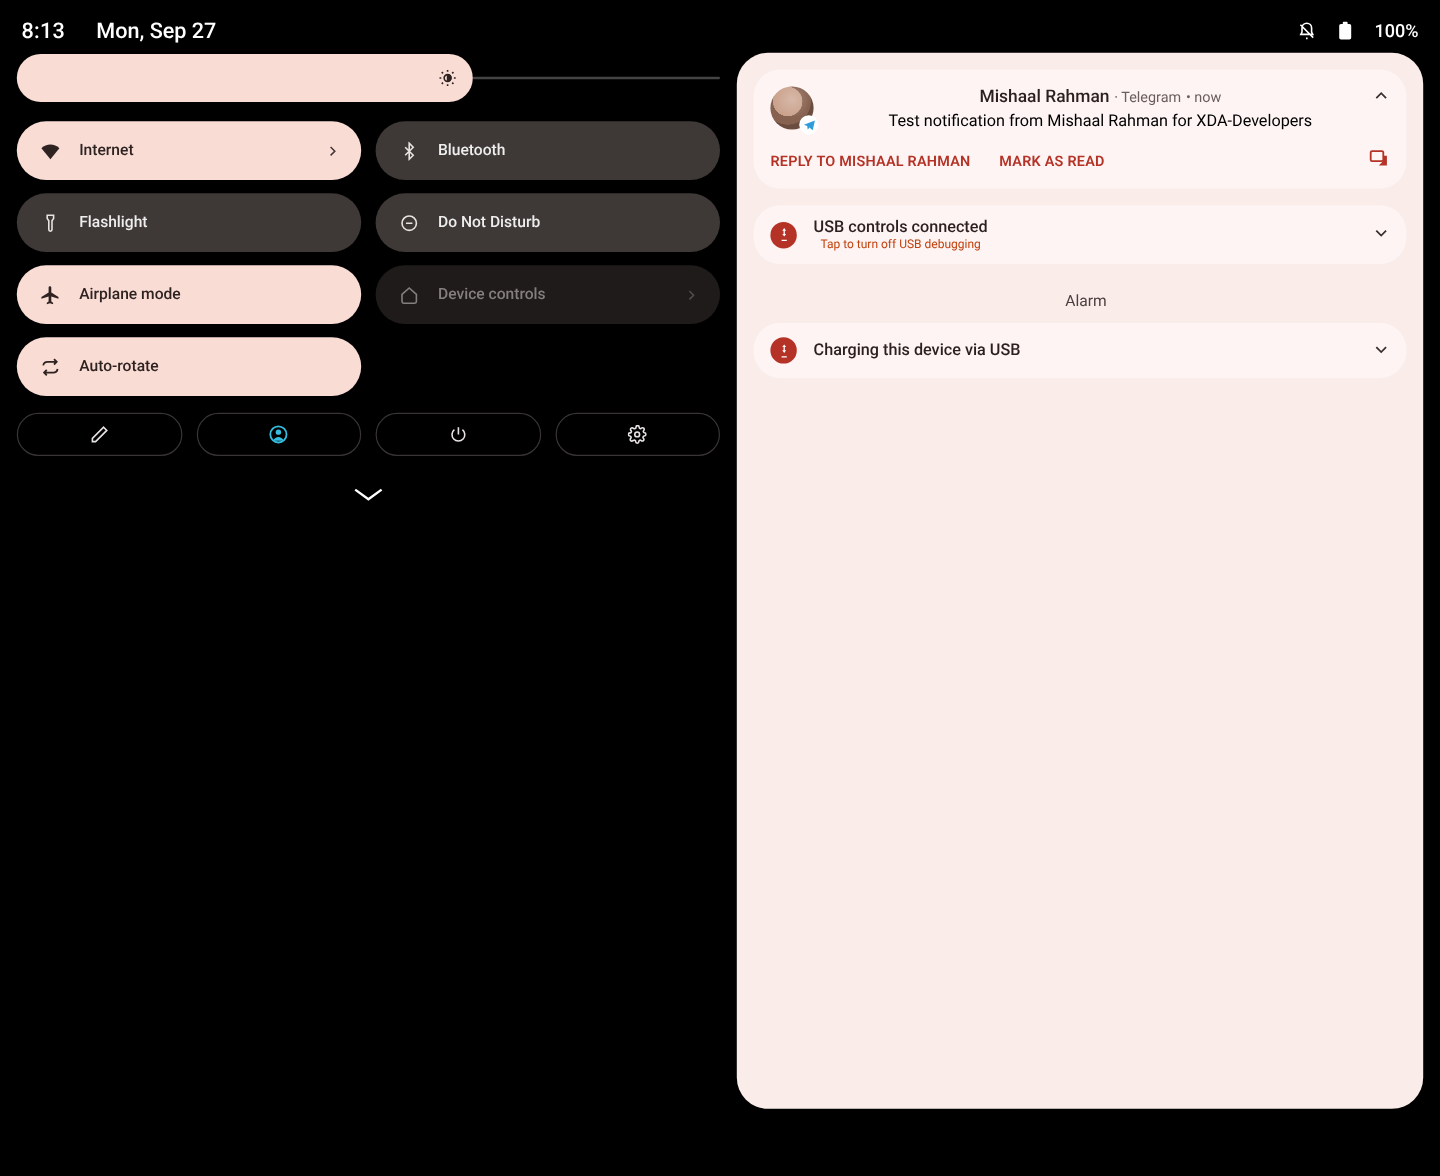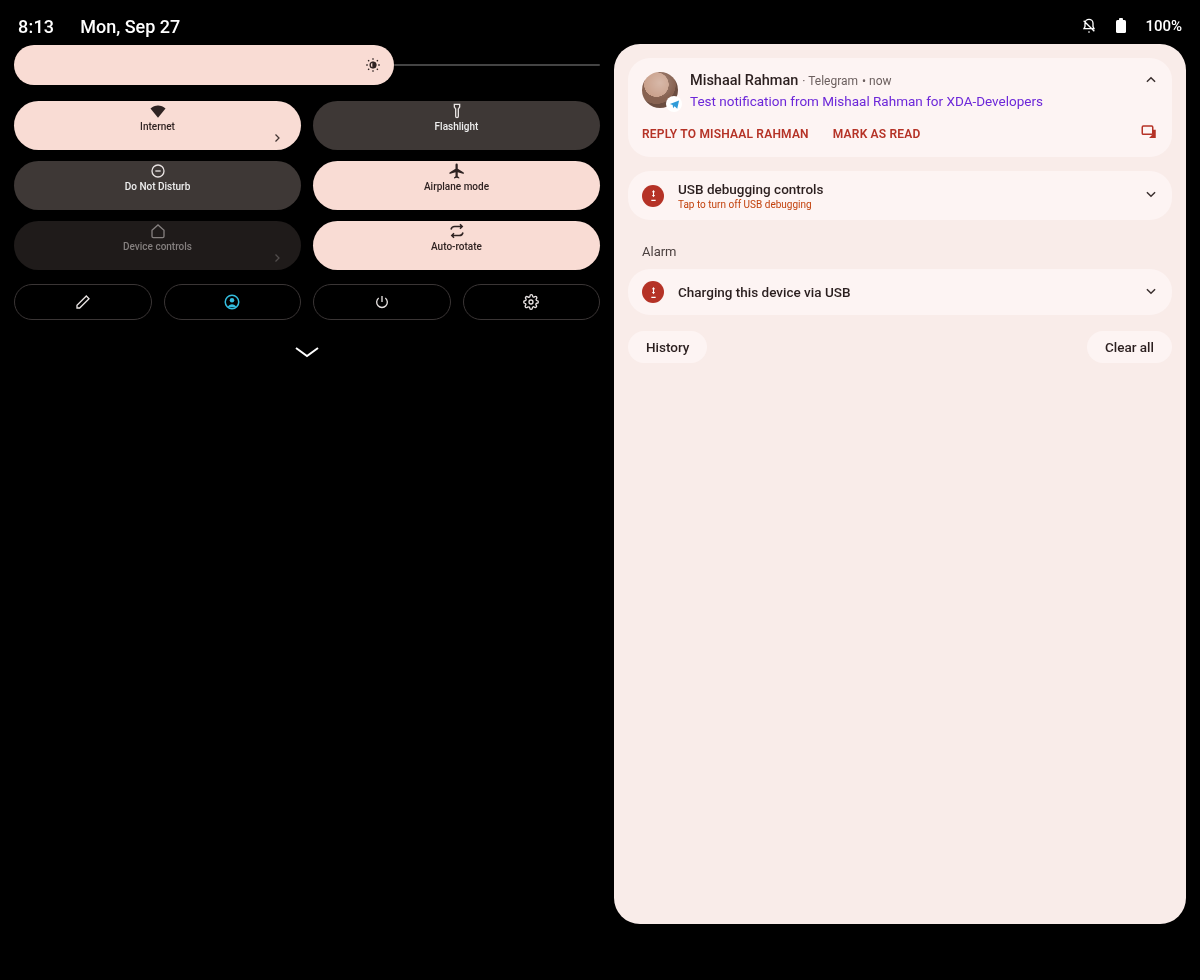--- a/index.html
+++ b/index.html
@@ -32,45 +32,45 @@
 
   
   .qscol{flex:0 0 586px;display:flex;flex-direction:column;}
 
   .brightness{display:flex;align-items:center;gap:0;margin-top:1px;}
   .brightness-bar{height:40px;width:380px;background:var(--tile-on);border-radius:20px;position:relative;display:flex;align-items:center;justify-content:flex-end;padding-right:12px;}
   .brightness-bar svg{display:block;}
   .brightness-track{flex:1;height:2px;background:#444;margin-left:0;border-radius:1px;}
 
   .tiles{display:grid;grid-template-columns:1fr 1fr;gap:11px 12px;margin-top:16px;}
-  .tile{height:49px;border-radius:25px;display:flex;align-items:center;padding:0 18px;font-size:10px;font-weight:500;background:var(--tile-off);color:#eee;position:relative;flex-direction:column;}
+  .tile{height:49px;border-radius:25px;display:flex;align-items:center;padding:0 18px;gap:14px;font-size:13px;font-weight:500;background:var(--tile-off);color:#eee;position:relative;}
   .tile.on{background:var(--tile-on);color:var(--tile-on-fg);}
   .tile.disabled{background:var(--tile-disabled);color:var(--fg-dim);text-align:center;}
   .tile .ticon{flex:0 0 20px;height:20px;display:flex;align-items:center;justify-content:center;}
   .tile .tchev{margin-left:auto;}
   .tile .tchev svg{display:block;opacity:.9;}
   .tile.disabled .tchev svg{opacity:.5;}
 
   .footerbtns{display:grid;grid-template-columns:repeat(4,1fr);gap:12px;margin-top:14px;}
   .fbtn{height:36px;border-radius:18px;border:1.5px solid var(--outline);display:flex;align-items:center;justify-content:center;background:#000;}
 
   .expand-caret{display:flex;justify-content:center;margin-top:26px;}
 
   
-  .notifcol{flex:1;background:var(--panel-bg);border-radius:26px;padding:14px 14px;color:#2b2222;height:880px;display:flex;flex-direction:column;}
+  .notifcol{flex:1;background:var(--panel-bg);border-radius:26px;padding:14px 14px;color:#2b2222;height:880px;display:flex;flex-direction:column;text-align:center;}
   .card{background:var(--card-bg);border-radius:22px;padding:12px 14px;margin-bottom:14px;}
   .card.small{padding:10px 14px;}
   .card-row1{display:flex;align-items:flex-start;}
   .avatar{width:36px;height:36px;border-radius:50%;background:radial-gradient(circle at 40% 35%, #caa18c 0 38%, #876251 39% 60%, #6b4d40 61% 100%);position:relative;flex:0 0 36px;margin-right:12px;margin-top:2px;}
   .avatar::before{content:"";position:absolute;inset:0;border-radius:50%;background:radial-gradient(circle at 50% 30%, rgba(255,255,255,.25), transparent 50%);}
   .avatar-badge{position:absolute;right:-4px;bottom:-4px;width:16px;height:16px;background:#fff;border-radius:50%;display:flex;align-items:center;justify-content:center;}
   .avatar-badge svg{display:block;}
   .card-title{font-size:14.5px;font-weight:500;color:#2b1f1f;}
   .card-meta{font-size:12px;color:#6b5f5e;}
-  .card-body{font-size:13.5px;color:#6d28d9;margin-top:4px;}
+  .card-body{font-size:13.5px;color:#000000;margin-top:4px;}
   .card-actions{display:flex;gap:24px;margin-top:14px;margin-left:0;align-items:center;}
   .card-actions .action{font-size:12px;font-weight:600;letter-spacing:.2px;color:var(--accent-red);}
   .card-actions .spacer{flex:1;}
   .chev-up{margin-left:auto;margin-top:2px;}
 
   .sys-icon{width:22px;height:22px;border-radius:50%;background:var(--accent-red);display:flex;align-items:center;justify-content:center;flex:0 0 22px;margin-right:14px;}
   .sys-row{display:flex;align-items:center;}
   .sys-text{display:flex;flex-direction:column;gap:2px;}
   .sys-title{font-size:13.5px;font-weight:500;color:#2b1f1f;}
   .sys-sub{font-size:10px;color:#c2410c;}
@@ -130,20 +130,28 @@
             </svg>
         </span>
         <span>Internet</span>
         <span class="tchev">
           <svg width="12" height="12" viewBox="0 0 24 24" fill="none" stroke="#2f2322" stroke-width="2.5">
               <path d="M9 5l7 7-7 7"></path>
             </svg>
         </span>
       </div>
 
+      <div class="tile">
+        <span class="ticon">
+          <svg width="16" height="16" viewBox="0 0 24 24" fill="none" stroke="#e8e3e2" stroke-width="2">
+              <path d="M7 7l10 10-5 5V2l5 5L7 17"></path>
+            </svg>
+        </span>
+        <span>Bluetooth</span>
+      </div>
 
       <div class="tile">
         <span class="ticon">
           <svg width="16" height="16" viewBox="0 0 24 24" fill="none" stroke="#e8e3e2" stroke-width="2">
               <path d="M8 2h8v4l-2 3v11a2 2 0 01-4 0V9L8 6V2zM12 12v.01"></path>
             </svg>
         </span>
         <span>Flashlight</span>
       </div>
 
@@ -267,21 +275,21 @@
     </div>
 
     <div class="card small">
       <div class="sys-row">
         <div class="sys-icon">
           <svg width="13" height="13" viewBox="0 0 24 24" fill="#fff">
               <path d="M12 2l3 4h-2v5h2l-3 4-3-4h2V6H9l3-4zM8 20h8v2H8z"></path>
             </svg>
         </div>
         <div class="sys-text">
-          <span class="sys-title">USB debugging controls</span>
+          <span class="sys-title">USB controls connected</span>
           <span class="sys-sub">Tap to turn off USB debugging</span>
         </div>
         <span style="margin-left:auto">
           <svg width="14" height="14" viewBox="0 0 24 24" fill="none" stroke="#3a2f2e" stroke-width="2.5">
               <path d="M5 9l7 7 7-7"></path>
             </svg>
         </span>
       </div>
     </div>
 
@@ -296,20 +304,16 @@
         </div>
         <span class="sys-title">Charging this device via USB</span>
         <span style="margin-left:auto">
           <svg width="14" height="14" viewBox="0 0 24 24" fill="none" stroke="#3a2f2e" stroke-width="2.5">
               <path d="M5 9l7 7 7-7"></path>
             </svg>
         </span>
       </div>
     </div>
 
-    <div class="bottomrow">
-      <div class="chip">History</div>
-      <div class="chip">Clear all</div>
-    </div>
 
   </div>
 
 </div>
 
 </body></html>

